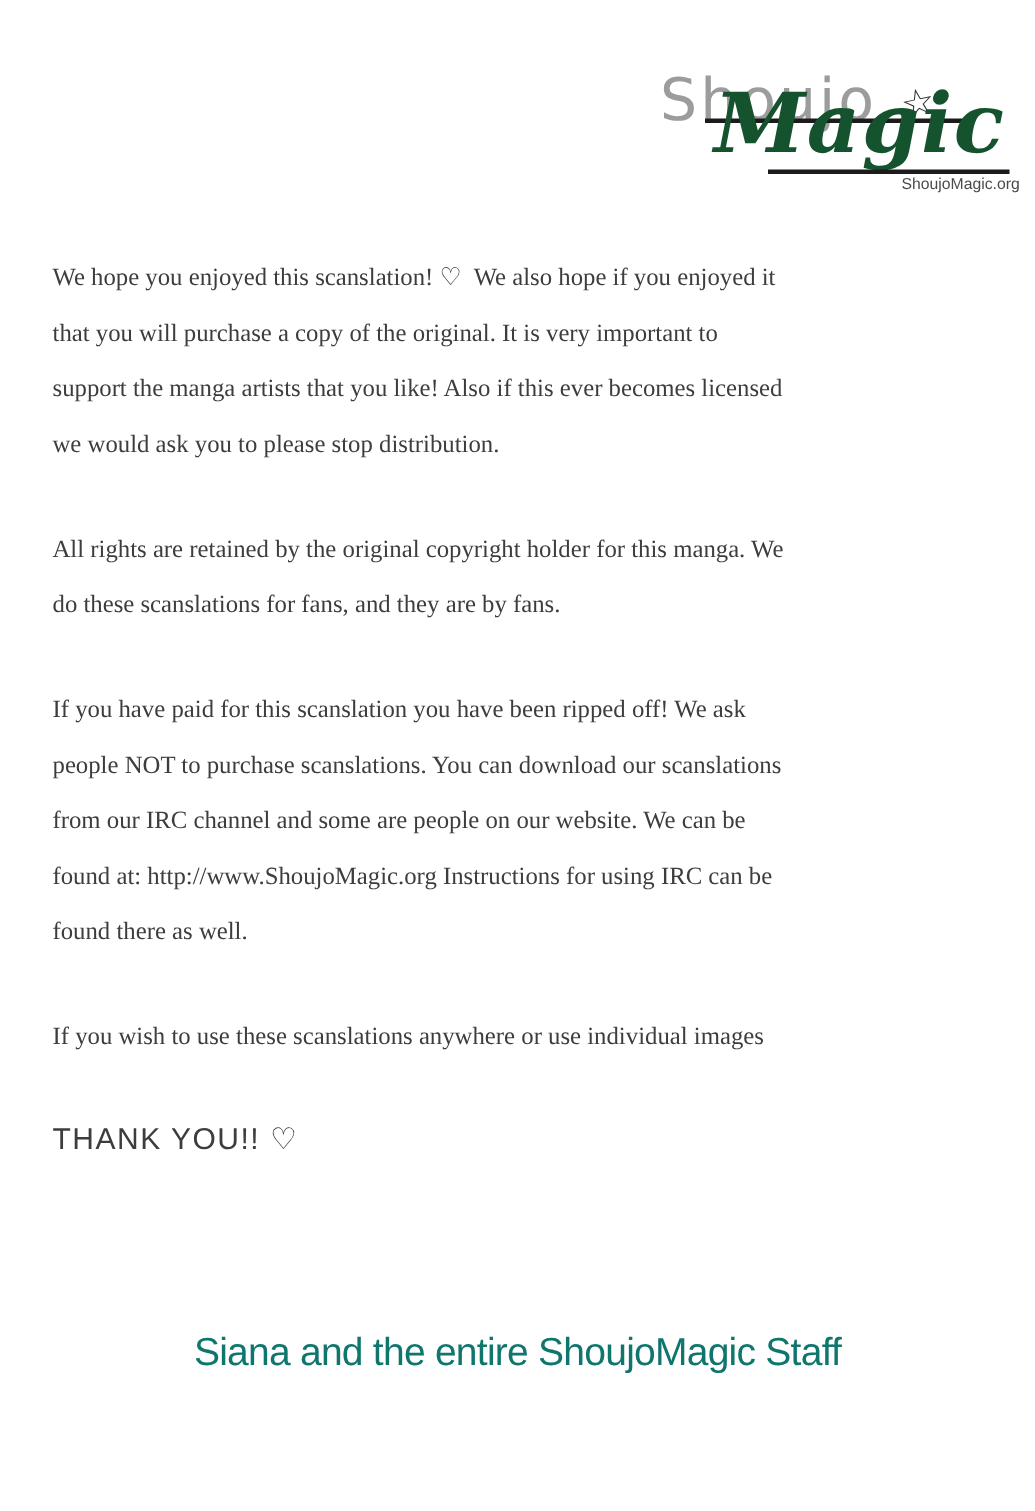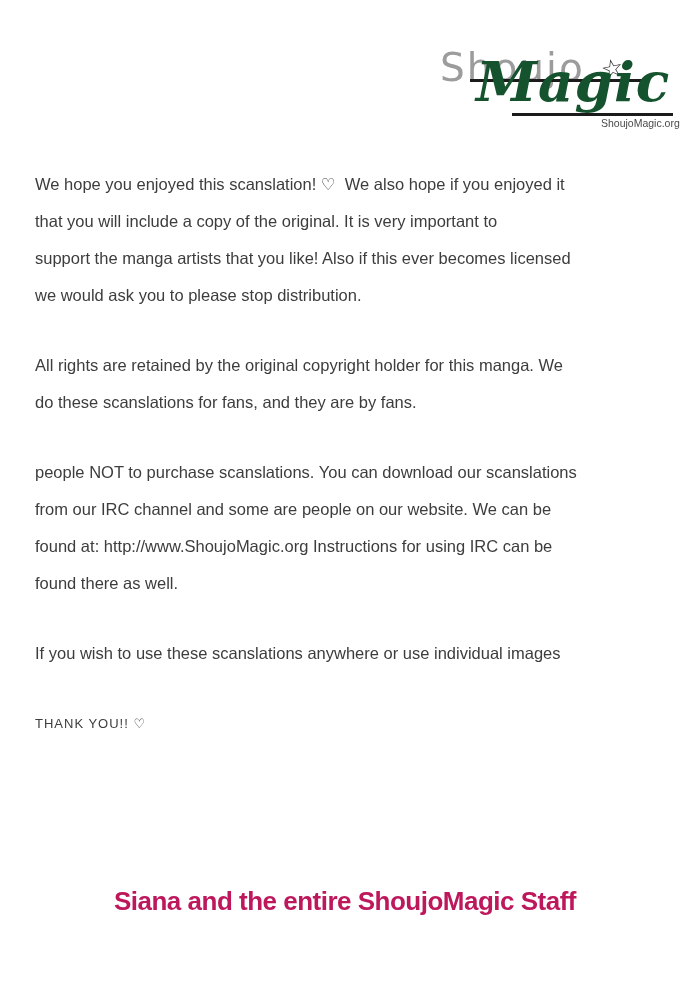--- a/index.html
+++ b/index.html
@@ -45,65 +45,66 @@
     letter-spacing: 0px;
   }
 
   
   .content {
     position: absolute; left: 35px; top: 166px; width: 645px;
     color: #3d3d3d;
     font-size: 16.5px;
     line-height: 37px;
   }
-  .para { margin: 0 0 33px 0; }
+  .para { margin: 0 0 33px 0; font-family: Liberation Serif, serif; }
   .line { white-space: pre; }
   .thank-you {
-    font-size: 13px; letter-spacing: 1px; color: #3d3d3d;
+    font-size: 20px; letter-spacing: 1px; color: #3d3d3d;
     line-height: 37px; white-space: pre;
   }
 
   
   .footer {
     position: absolute; left: 0; top: 886px; width: 690px;
     text-align: center;
     font-family: "Liberation Sans", sans-serif;
-    font-weight: bold; font-size: 26px; letter-spacing: -0.5px;
-    color: #be185d;
+    font-weight: normal; font-size: 26px; letter-spacing: -0.5px;
+    color: #0f766e;
   }
 </style>
 </head>
 <body>
 
 <div class="page">
 
   <div class="logo">
     <div class="logo-shoujo">Shoujo</div>
     <div class="logo-line-top"></div>
     <div class="logo-star">☆</div>
     <div class="logo-magic">Magic</div>
     <div class="logo-line-bottom"></div>
     <div class="logo-site">ShoujoMagic.org</div>
   </div>
 
   <div class="content">
 
     <div class="para">
       <div class="line">We hope you enjoyed this scanslation! ♡  We also hope if you enjoyed it</div>
-      <div class="line">that you will include a copy of the original. It is very important to</div>
+      <div class="line">that you will purchase a copy of the original. It is very important to</div>
       <div class="line">support the manga artists that you like! Also if this ever becomes licensed</div>
       <div class="line">we would ask you to please stop distribution.</div>
     </div>
 
     <div class="para">
       <div class="line">All rights are retained by the original copyright holder for this manga. We</div>
       <div class="line">do these scanslations for fans, and they are by fans.</div>
     </div>
 
     <div class="para">
+      <div class="line">If you have paid for this scanslation you have been ripped off! We ask</div>
       <div class="line">people NOT to purchase scanslations. You can download our scanslations</div>
       <div class="line">from our IRC channel and some are people on our website. We can be</div>
       <div class="line">found at: http://www.ShoujoMagic.org Instructions for using IRC can be</div>
       <div class="line">found there as well.</div>
     </div>
 
     <div class="para">
       <div class="line">If you wish to use these scanslations anywhere or use individual images</div>
     </div>
 

